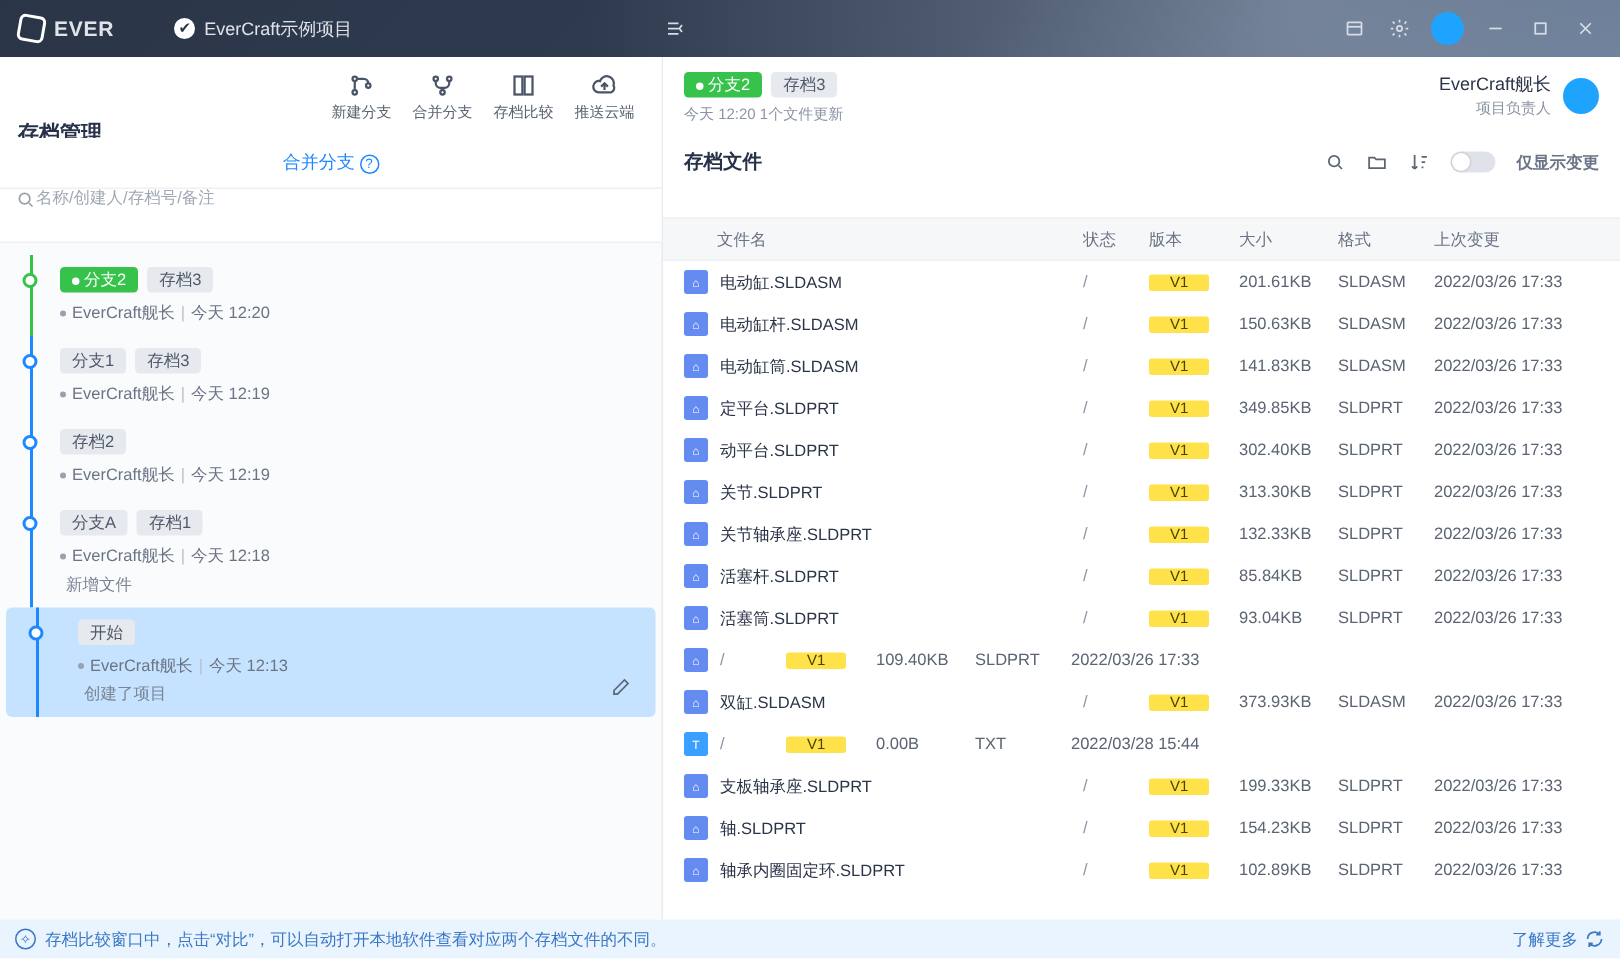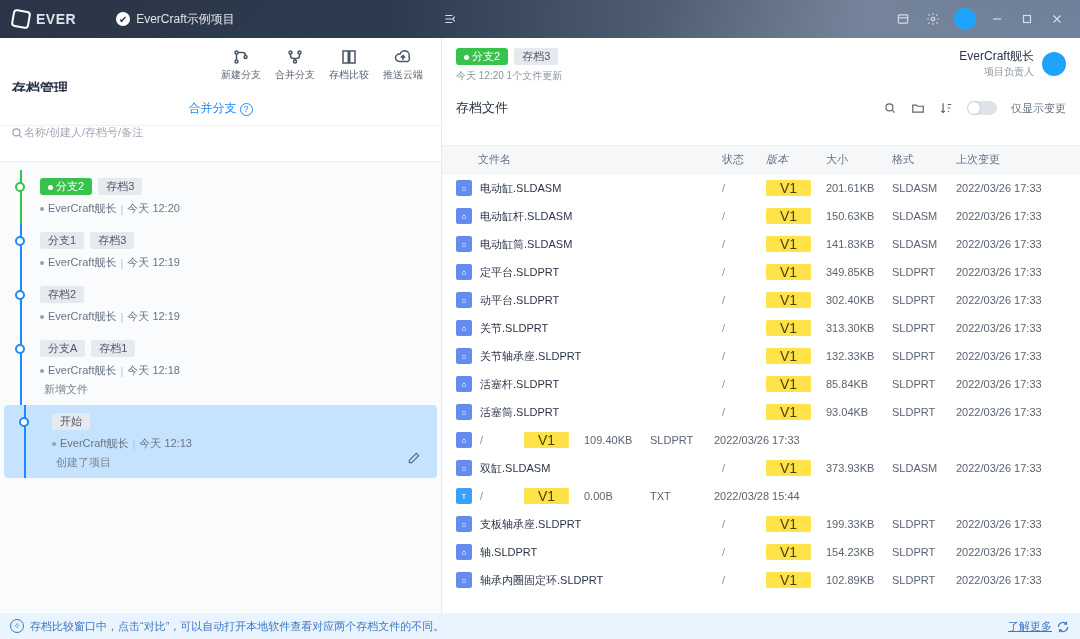--- a/index.html
+++ b/index.html
@@ -58,51 +58,51 @@
 
 .right { flex: 1; display: flex; flex-direction: column; background: #fff; min-width: 0; }
 .r-hdr { padding: 10px 14px 6px; display: flex; align-items: flex-start; }
 .r-hdr-l .chips { margin-bottom: 4px; }
 .r-hdr-l .ts { font-size: 10px; color: #8b94a3; }
 .r-hdr-r { margin-left: auto; text-align: right; display: flex; align-items: center; gap: 8px; }
 .owner-name { font-size: 12px; color: #2b3548; }
 .owner-role { font-size: 10px; color: #8b94a3; }
 .owner-ava { width: 24px; height: 24px; border-radius: 50%; background: #1ea4ff; }
 
-.section-title { padding: 10px 14px 8px; font-size: 13px; font-weight: 400; color: #27324a; display: flex; align-items: center; }
+.section-title { padding: 10px 14px 8px; font-size: 13px; font-weight: 700; color: #27324a; display: flex; align-items: center; }
 .section-tools { margin-left: auto; display: flex; align-items: center; gap: 14px; color: #5a6472; }
 .toggle { width: 30px; height: 14px; border-radius: 7px; background: #dfe3e9; position: relative; }
 .toggle::after { content: ""; position: absolute; width: 12px; height: 12px; border-radius: 50%; background: #fff; top: 1px; left: 1px; box-shadow: 0 0 2px rgba(0,0,0,.25); }
 .only-chg { font-size: 11px; color: #6a7485; }
 
 .thead { display: flex; padding: 6px 14px; font-size: 11px; color: #6a7485; background: #f5f7f9; border-top: 1px solid #eef0f3; border-bottom: 1px solid #eef0f3; margin-top: 20px; }
 .col-name { flex: 1; padding-left: 22px; }
 .col-status { width: 44px; }
-.col-ver { width: 60px; font-style: italic; }
+.col-ver { width: 60px; }
 .col-size { width: 66px; }
 .col-fmt { width: 64px; }
 .col-time { width: 110px; }
 
 .rows { flex: 1; overflow: auto; }
 .row { display: flex; align-items: center; padding: 6px 14px; font-size: 11px; color: #3a4252; }
 .row .fi { width: 16px; height: 16px; margin-right: 8px; display: flex; align-items: center; justify-content: center; border-radius: 2px; }
 .fi.asm { background: #648cf0; color: #fff; font-size: 8px; }
 .fi.txt { background: #3aa0ff; color: #fff; font-size: 8px; }
 .row .nm { flex: 1; color: #2b3548; overflow: hidden; text-overflow: ellipsis; white-space: nowrap; }
 .row .st { width: 44px; color: #8b94a3; }
 .row .ver { width: 60px; }
-.ver-badge { background: #ffe14a; color: #474300; padding: 0 14px; border-radius: 2px; font-size: 14px; display: inline-block; }
+.ver-badge { background: #ffe14a; color: #474300; padding: 0 14px; border-radius: 2px; font-size: 10px; display: inline-block; }
 .row .sz { width: 66px; color: #5a6472; }
 .row .fmt { width: 64px; color: #5a6472; }
 .row .tm { width: 110px; color: #5a6472; }
 
 
 .footer { height: 26px; background: #eaf4ff; display: flex; align-items: center; padding: 0 10px; color: #3a78c4; font-size: 11px; gap: 6px; }
 .footer .bulb { width: 14px; height: 14px; border-radius: 50%; border: 1px solid #3a78c4; display: flex; align-items: center; justify-content: center; font-size: 9px; }
-.footer .more { margin-left: auto; display: flex; align-items: flex-end; gap: 4px; cursor: pointer; text-decoration: underline; }
+.footer .more { margin-left: auto; display: flex; align-items: center; gap: 4px; cursor: pointer; }
 
 
 .svg { width: 14px; height: 14px; }
 </style>
 </head>
 <body>
 
 <div class="app">
 
   <div class="titlebar">

